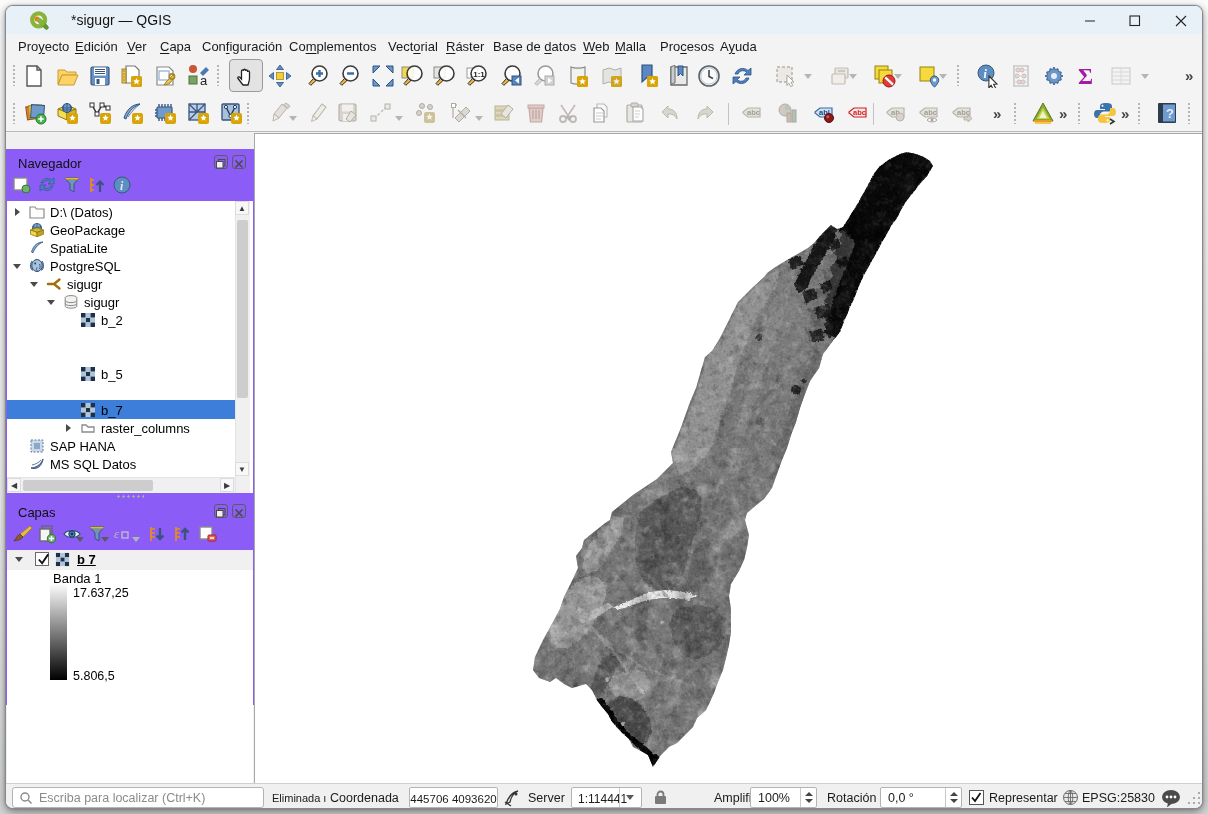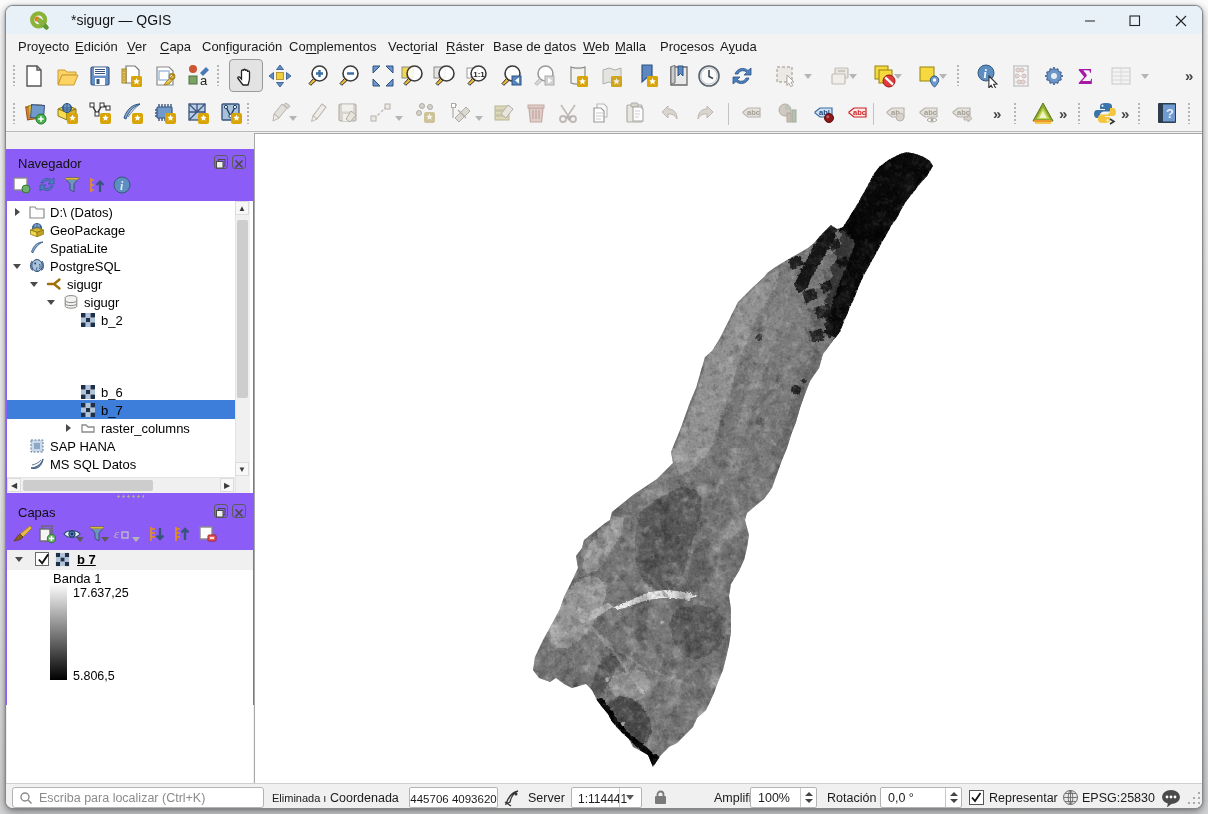--- a/index.html
+++ b/index.html
@@ -535,38 +535,38 @@
               </g>
               <g fill="#b0c4dc">
                 <rect x="5.7" y="1" width="4.7" height="4.7"></rect>
                 <rect x="1" y="5.7" width="4.7" height="4.7"></rect>
                 <rect x="10.3" y="5.7" width="4.7" height="4.7"></rect>
                 <rect x="5.7" y="10.3" width="4.7" height="4.7"></rect>
               </g>
             </svg>
             <span class="lbl" style="left:94px;color:#000">b_2</span>
           </div>
-          <div class="trow" style="left:0;top:182px;width:232px">
+          <div class="trow" style="left:0;top:164px;width:232px">
             <svg style="position:absolute;left:73px;top:1px" width="16" height="16" viewBox="0 0 16 16">
               <rect x="1" y="1" width="14" height="14" fill="#fff"></rect>
               <g fill="#1e3048">
                 <rect x="1" y="1" width="4.7" height="4.7"></rect>
                 <rect x="10.3" y="1" width="4.7" height="4.7"></rect>
                 <rect x="5.7" y="5.7" width="4.7" height="4.7"></rect>
                 <rect x="1" y="10.3" width="4.7" height="4.7"></rect>
                 <rect x="10.3" y="10.3" width="4.7" height="4.7"></rect>
               </g>
               <g fill="#b0c4dc">
                 <rect x="5.7" y="1" width="4.7" height="4.7"></rect>
                 <rect x="1" y="5.7" width="4.7" height="4.7"></rect>
                 <rect x="10.3" y="5.7" width="4.7" height="4.7"></rect>
                 <rect x="5.7" y="10.3" width="4.7" height="4.7"></rect>
               </g>
             </svg>
-            <span class="lbl" style="left:94px;color:#000">b_6</span>
+            <span class="lbl" style="left:94px;color:#000">b_5</span>
           </div>
           <div class="trow" style="left:0;top:200px;width:232px">
             <div style="position:absolute;left:0;top:-1px;width:232px;height:19px;background:#3d7edb"></div>
             <svg style="position:absolute;left:73px;top:1px" width="16" height="16" viewBox="0 0 16 16">
               <rect x="1" y="1" width="14" height="14" fill="#fff"></rect>
               <g fill="#1e3048">
                 <rect x="1" y="1" width="4.7" height="4.7"></rect>
                 <rect x="10.3" y="1" width="4.7" height="4.7"></rect>
                 <rect x="5.7" y="5.7" width="4.7" height="4.7"></rect>
                 <rect x="1" y="10.3" width="4.7" height="4.7"></rect>

